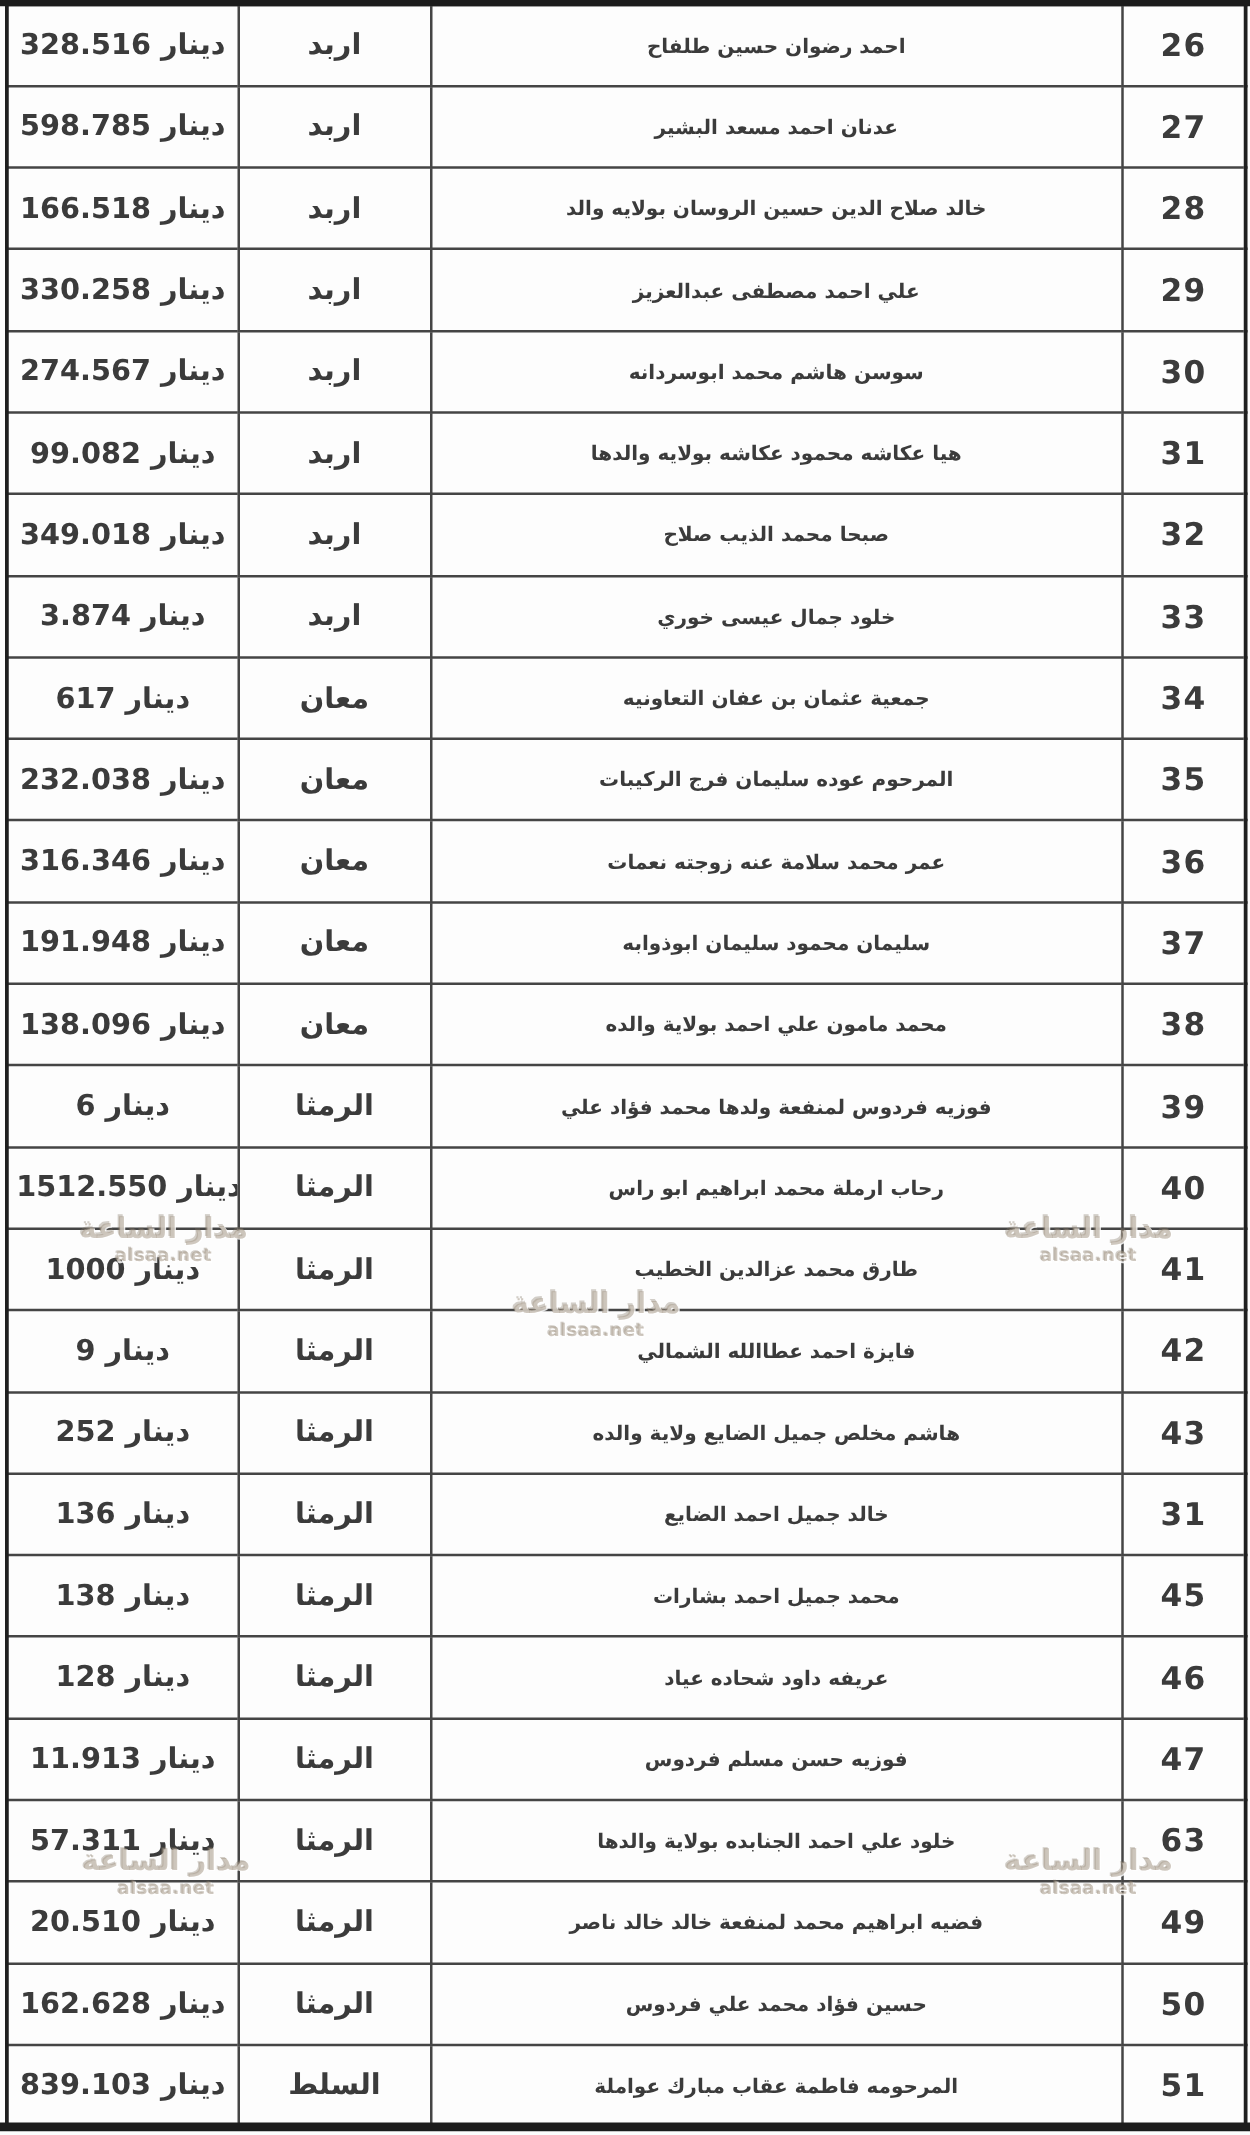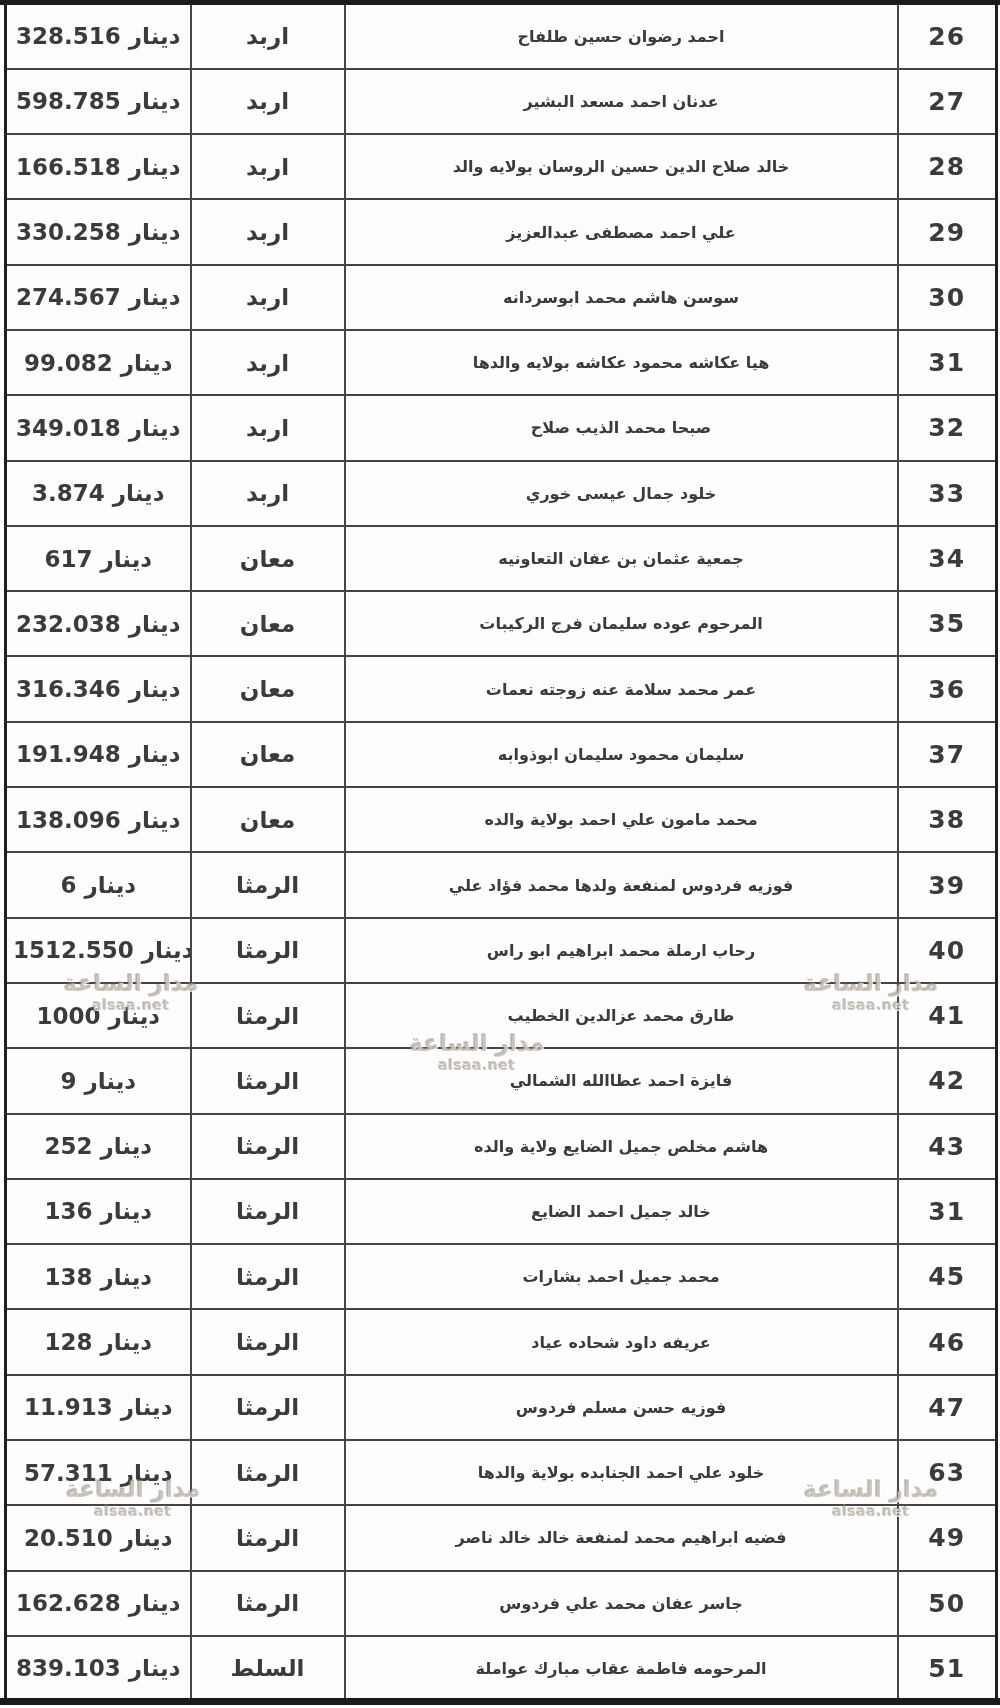--- a/index.html
+++ b/index.html
@@ -238,21 +238,21 @@
       <td class="cell-amount">57.311 دينار</td>
     </tr>
         <tr>
       <td class="cell-no">49</td>
       <td class="cell-name">فضيه ابراهيم محمد لمنفعة خالد خالد ناصر</td>
       <td class="cell-city">الرمثا</td>
       <td class="cell-amount">20.510 دينار</td>
     </tr>
         <tr>
       <td class="cell-no">50</td>
-      <td class="cell-name">جاسر عفان محمد علي فردوس</td>
+      <td class="cell-name">حسين فؤاد محمد علي فردوس</td>
       <td class="cell-city">الرمثا</td>
       <td class="cell-amount">162.628 دينار</td>
     </tr>
         <tr>
       <td class="cell-no">51</td>
       <td class="cell-name">المرحومه فاطمة عقاب مبارك عواملة</td>
       <td class="cell-city">السلط</td>
       <td class="cell-amount">839.103 دينار</td>
     </tr>
       </tbody>

